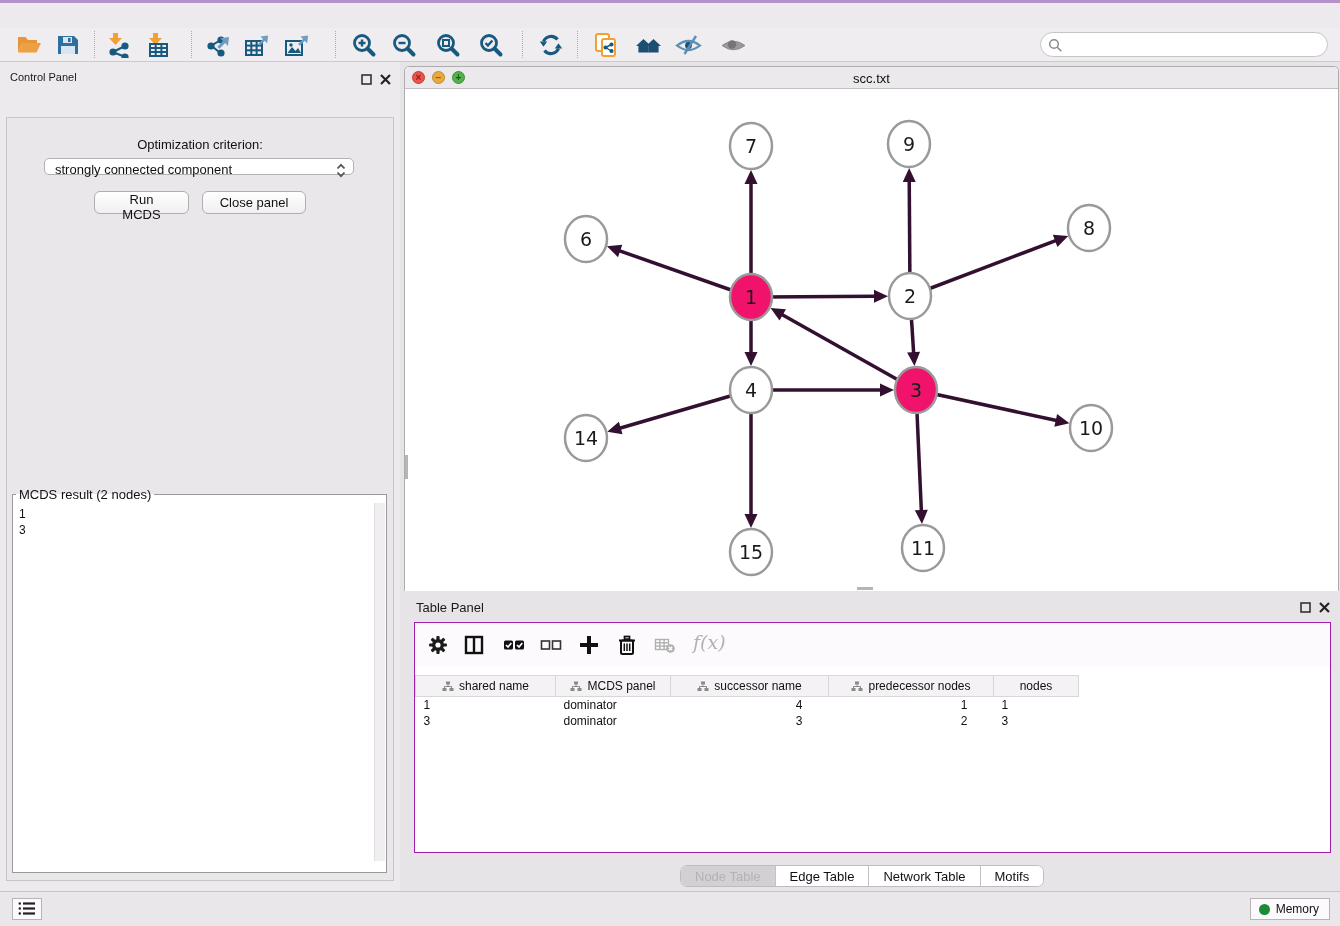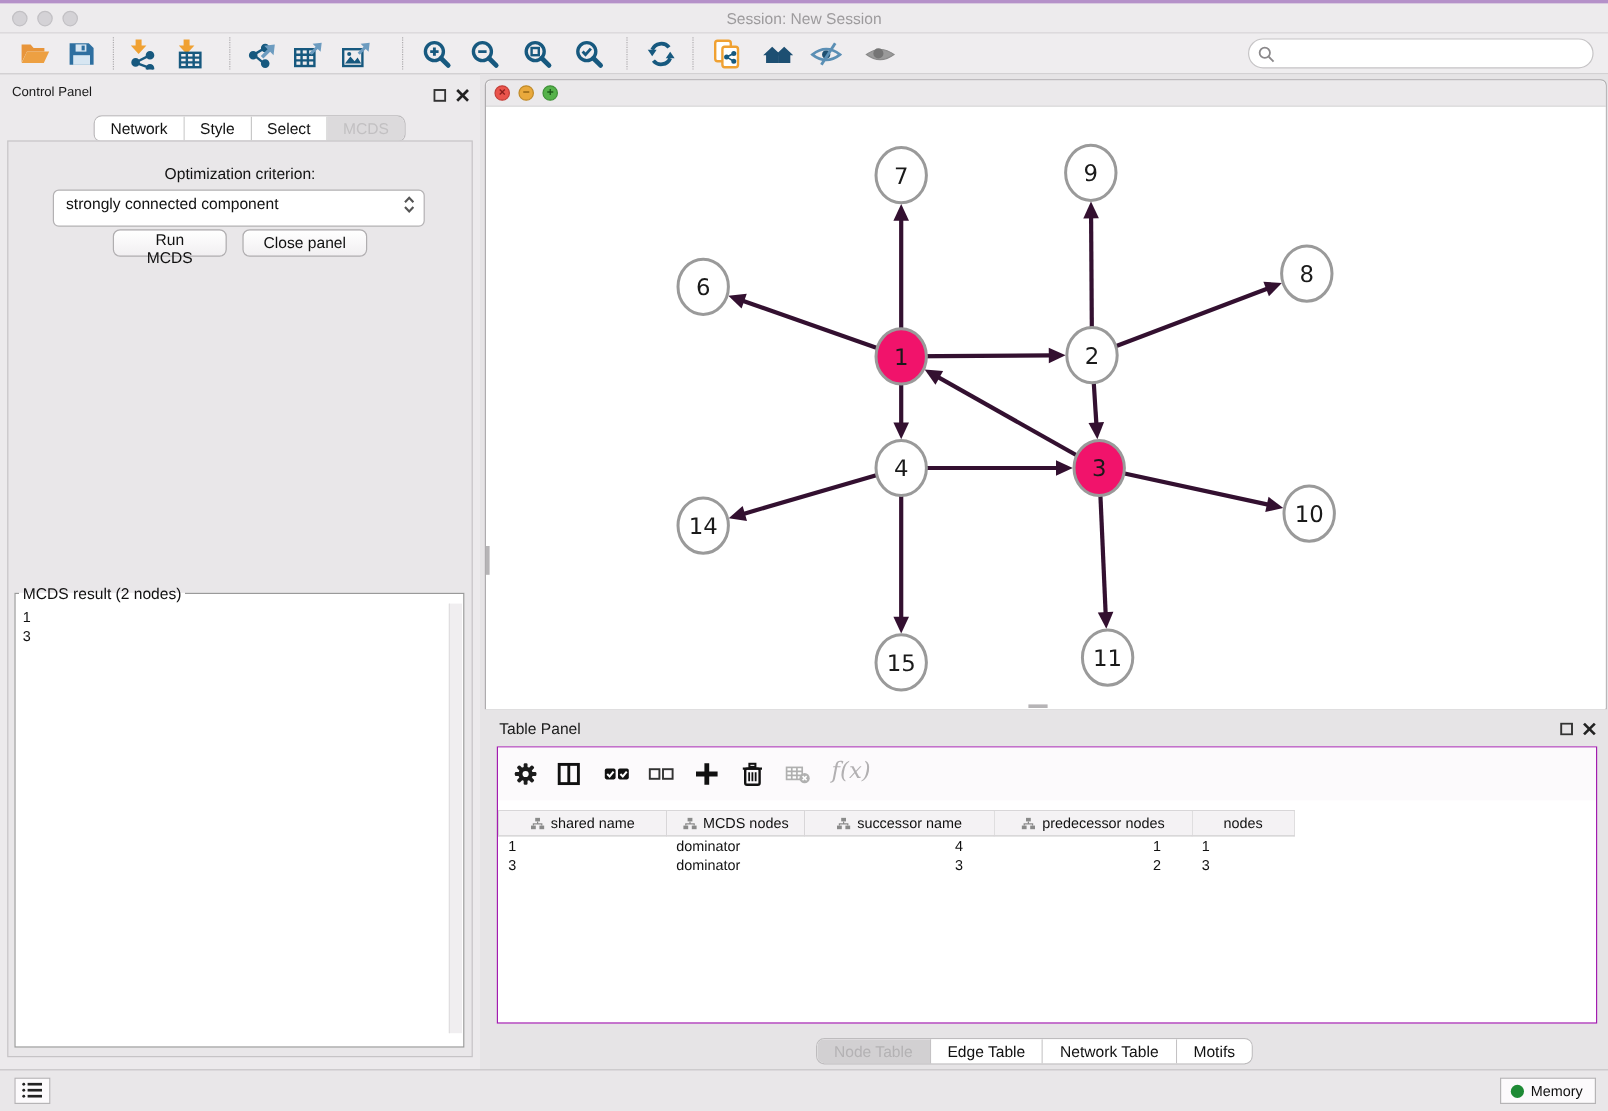--- a/index.html
+++ b/index.html
@@ -31,21 +31,21 @@
   .cp-float{left:359px;top:73px;}
   .cp-close{left:378px;top:73px;}
   .mini-btn{position:absolute;width:14px;height:14px;background:transparent;border:none;padding:0;}
   .cp-tabs{left:78px;top:96px;height:22px;display:flex;border:1px solid #bcbabc;border-radius:7px 7px 6px 6px;
            overflow:hidden;background:#fff;}
   .cp-tab{padding:3px 13px 0;font-size:13px;color:#111;background:#fff;border-right:1px solid #c8c8c8;height:22px;}
   .cp-tab:last-child{border-right:none;}
   .cp-tab.sel{background:#dcdadc;color:#c2c0c2;}
   .cp-body{left:6px;top:117px;width:388px;height:764px;background:#e9e7e9;border:1px solid #c6c4c6;}
   .opt-label{left:6px;top:137px;width:388px;text-align:center;font-size:13px;color:#111;}
-  .dropdown{left:44px;top:158px;width:310px;height:31px;background:#fff;border:1px solid #b3b1b3;
+  .dropdown{left:44px;top:158px;width:310px;height:17px;background:#fff;border:1px solid #b3b1b3;
             border-radius:5px;font-size:13px;color:#111;}
   .dropdown .dd-text{position:absolute;left:10px;top:3px;}
   .dropdown svg{position:absolute;right:6px;top:3px;}
   .panel-btn{position:absolute;top:191px;height:23px;background:linear-gradient(#ffffff,#f1eff1);
              border:1px solid #b0aeb0;border-radius:6px;font-size:13px;color:#111;
              font-family:"Liberation Sans",sans-serif;padding:0 14px;}
   .btn-run{left:94px;width:95px;}
   .btn-close{left:202px;width:104px;}
   .result-box{left:12px;top:487px;width:375px;height:386px;background:#ffffff;border:1px solid #9a9a9a;
               margin:0;padding:0;}
@@ -100,26 +100,20 @@
               font-size:12px;color:#111;font-family:"Liberation Sans",sans-serif;padding:0 10px 0 8px;}
   .memory-btn .dot{display:inline-block;width:11px;height:11px;border-radius:50%;background:#1e8a35;
                    vertical-align:-2px;margin-right:6px;}
 </style>
 </head>
 <body>
 
 <div class="window">
 
   <div class="abs top-strip"></div>
-  <div class="abs titlebar">
-    <span class="tl-dot" style="left:10px"></span>
-    <span class="tl-dot" style="left:31px"></span>
-    <span class="tl-dot" style="left:52px"></span>
-    <div class="title-text">Session: New Session</div>
-  </div>
 
   <div class="abs toolbar">
     <button class="tbtn" style="left:13px">
       <svg width="26" height="26" viewBox="0 0 26 26">
         <path d="M2 20 V5 h7.5 l2.5 3 h9 v3 H6.5 z" fill="#e8953a"></path>
         <path d="M6.5 11 H25 l-4.5 9.5 H2 z" fill="#eda042"></path>
       </svg>
     </button>
     <button class="tbtn" style="left:52px">
       <svg width="26" height="26" viewBox="0 0 26 26">
@@ -281,26 +275,20 @@
     <svg width="11" height="11" viewBox="0 0 11 11">
       <rect x="1" y="1" width="9" height="9" fill="none" stroke="#333" stroke-width="1.6"></rect>
     </svg>
   </button>
   <button class="mini-btn cp-close">
     <svg width="11" height="11" viewBox="0 0 11 11">
       <line x1="1" y1="1" x2="10" y2="10" stroke="#222" stroke-width="2.2"></line>
       <line x1="10" y1="1" x2="1" y2="10" stroke="#222" stroke-width="2.2"></line>
     </svg>
   </button>
-  <div class="abs cp-tabs">
-    <div class="cp-tab">Network</div>
-    <div class="cp-tab">Style</div>
-    <div class="cp-tab">Select</div>
-    <div class="cp-tab sel">MCDS</div>
-  </div>
   <div class="abs cp-body"></div>
   <div class="abs opt-label">Optimization criterion:</div>
   <div class="abs dropdown">
     <span class="dd-text">strongly connected component</span>
     <svg width="12" height="17" viewBox="0 0 12 17">
       <path d="M2.5 6.5 L6 2.8 L9.5 6.5" fill="none" stroke="#555" stroke-width="1.8"></path>
       <path d="M2.5 10.5 L6 14.2 L9.5 10.5" fill="none" stroke="#555" stroke-width="1.8"></path>
     </svg>
   </div>
   <button class="panel-btn btn-run">Run MCDS</button>
@@ -312,20 +300,21 @@
     <div class="result-scroll"></div>
   </fieldset>
 
   <div class="abs right-bg"></div>
 
   <div class="abs net-window">
     <div class="net-titlebar">
       <span class="light red">×</span>
       <span class="light yel">−</span>
       <span class="light grn">+</span>
+      <div class="net-title">scc.txt</div>
     </div>
     <div class="canvas">
       <svg id="graph-svg" width="933" height="502">
           <line x1="346" y1="208" x2="346" y2="93" stroke="#331030" stroke-width="3.5"></line>
           <polygon points="346,81 352.5,95 339.5,95" fill="#331030"></polygon>
           <line x1="346" y1="208" x2="213.25974716363072" y2="161.33978991206413" stroke="#331030" stroke-width="3.5"></line>
           <polygon points="201.93880555155852,157.3603074060024 217.30212378975955,155.87086028986863 212.99101774152598,168.13521370294688" fill="#331030"></polygon>
           <line x1="346" y1="208" x2="471.00060333447357" y2="207.21383268343098" stroke="#331030" stroke-width="3.5"></line>
           <polygon points="483.0003660091302,207.13836247793 469.04152258334386,213.7262824997868 468.9597631940511,200.72653960224216" fill="#331030"></polygon>
           <line x1="346" y1="208" x2="346" y2="265" stroke="#331030" stroke-width="3.5"></line>
@@ -478,21 +467,21 @@
               </svg><span>shared name</span>
           </th>
           <th>
             <svg width="12" height="11" viewBox="0 0 12 11">
                 <g fill="#8a8a8a">
                   <rect x="4" y="0.5" width="4" height="3"></rect>
                   <rect x="0.5" y="7" width="4" height="3"></rect>
                   <rect x="7.5" y="7" width="4" height="3"></rect>
                 </g>
                 <path d="M6 3.5 v2 M2.5 7 v-1.5 h7 V7" stroke="#8a8a8a" fill="none"></path>
-              </svg><span>MCDS nodes</span>
+              </svg><span>MCDS panel</span>
           </th>
           <th>
             <svg width="12" height="11" viewBox="0 0 12 11">
                 <g fill="#8a8a8a">
                   <rect x="4" y="0.5" width="4" height="3"></rect>
                   <rect x="0.5" y="7" width="4" height="3"></rect>
                   <rect x="7.5" y="7" width="4" height="3"></rect>
                 </g>
                 <path d="M6 3.5 v2 M2.5 7 v-1.5 h7 V7" stroke="#8a8a8a" fill="none"></path>
               </svg><span>successor name</span>

